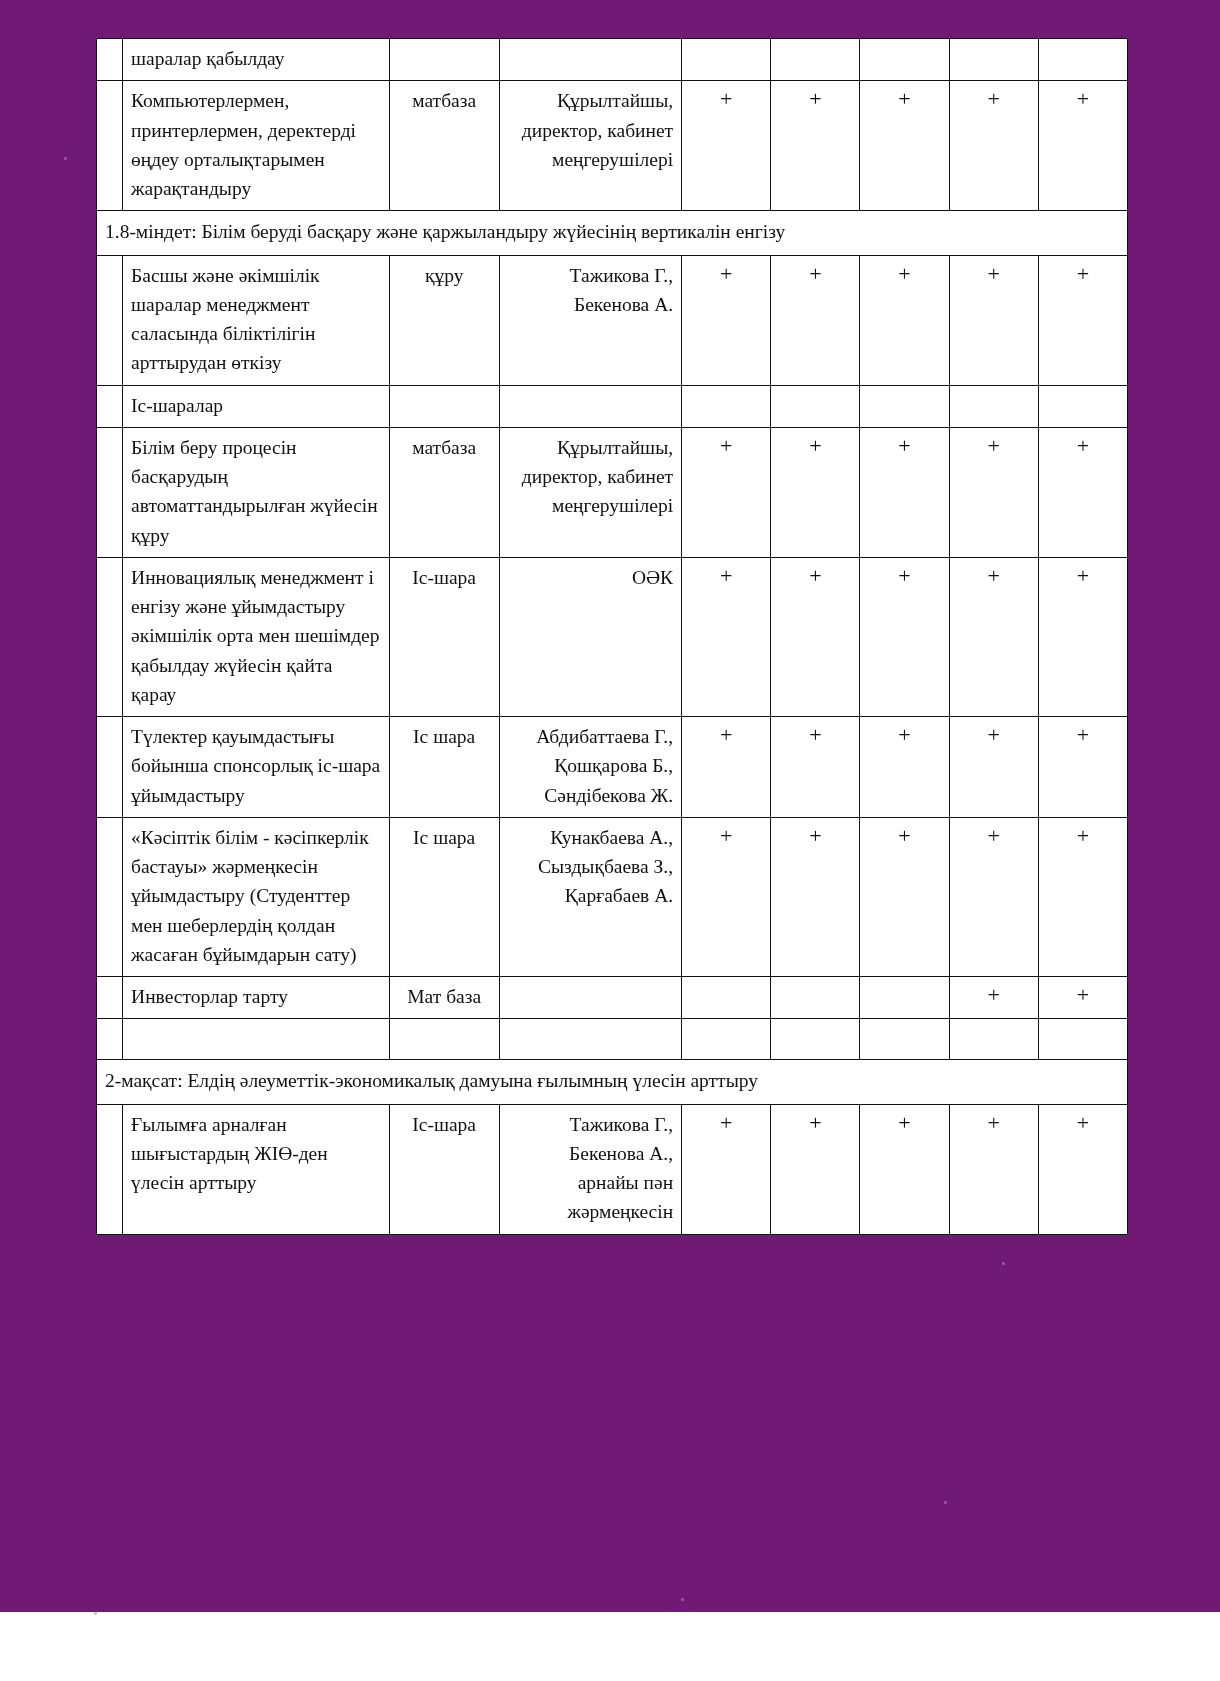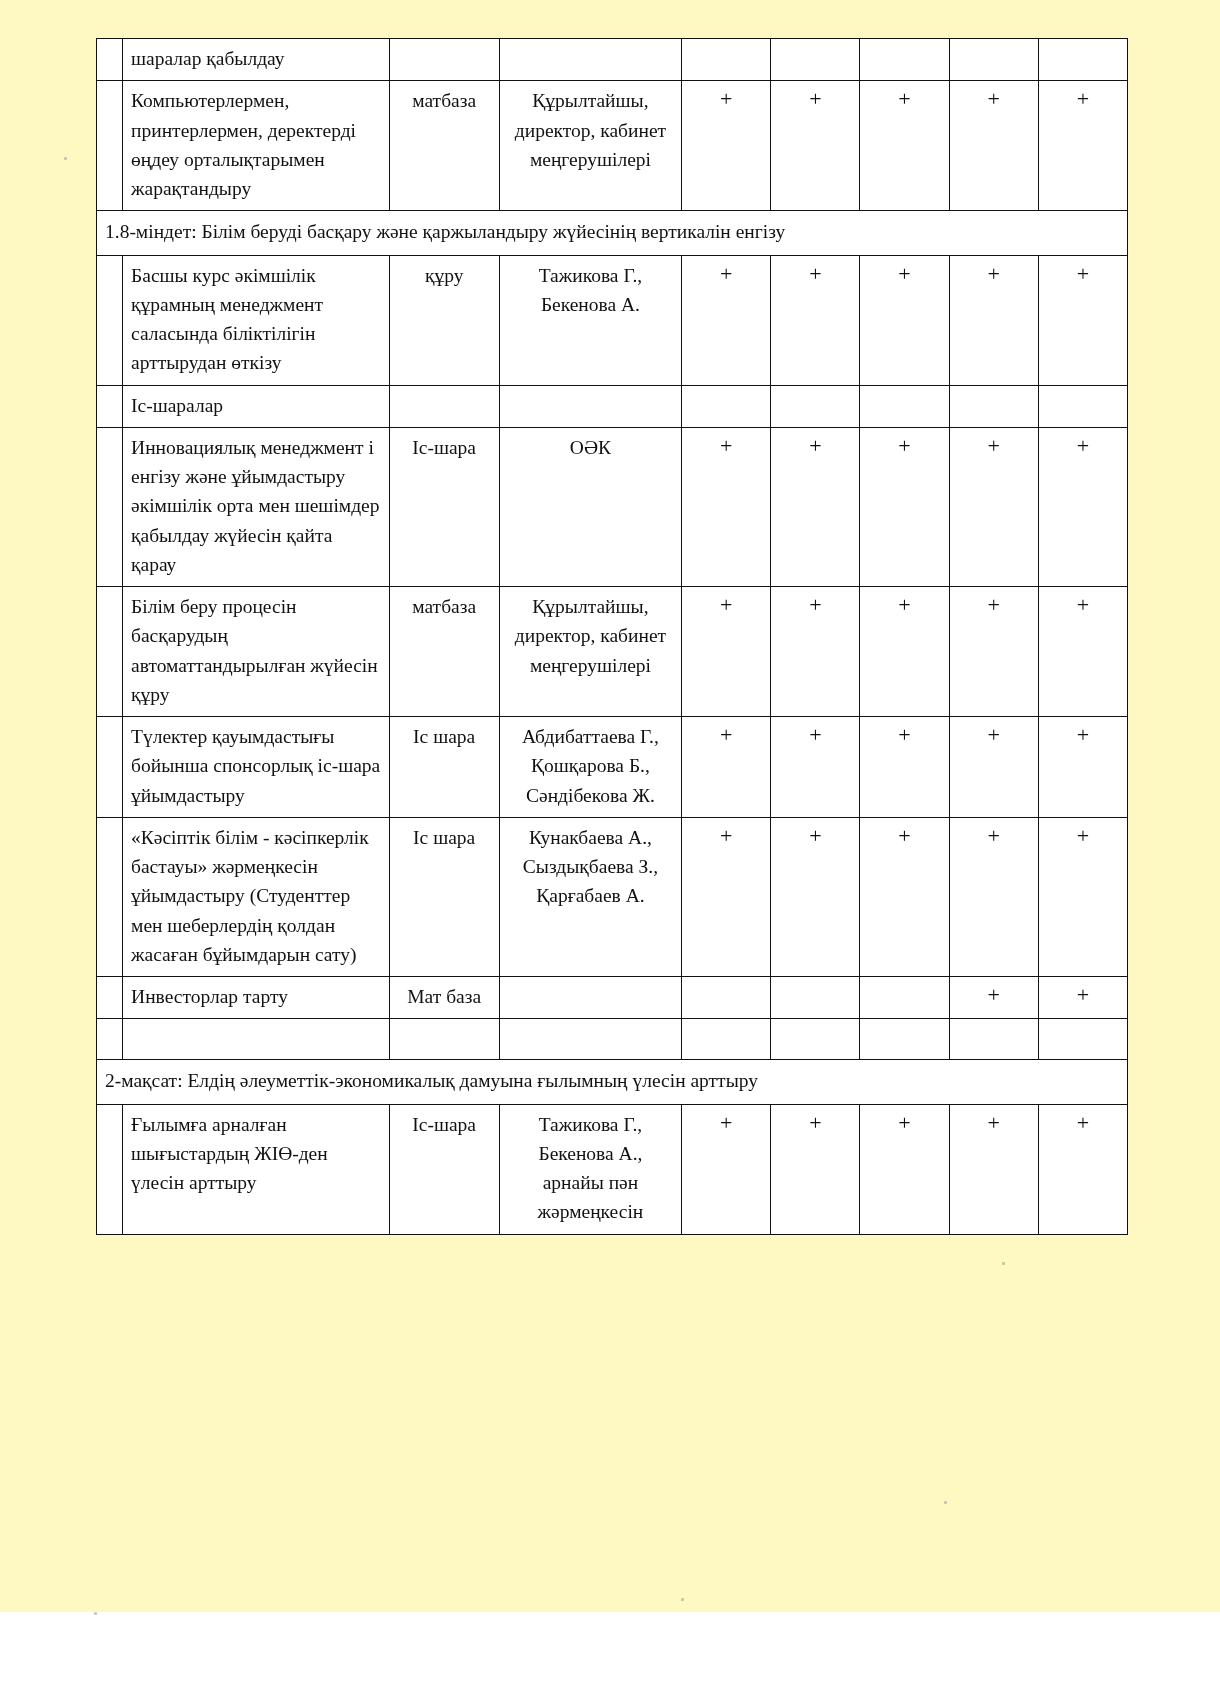--- a/index.html
+++ b/index.html
@@ -13,21 +13,21 @@
     font-family: "Liberation Serif", "DejaVu Serif", serif;
     color: #111;
     position: relative;
     overflow: hidden;
   }
   .page {
     position: absolute;
     left: 0; top: 0;
     width: 1220px;
     height: 1612px;
-    background: #fef9c3;
+    background: #701a75;
   }
   table.doc {
     position: absolute;
     left: 96px;
     top: 38px;
     width: 1032px;
     border-collapse: collapse;
     table-layout: fixed;
     font-size: 19.5px;
     line-height: 1.5;
@@ -39,21 +39,21 @@
     background: #fff;
   }
   
   col.c-lead   { width: 26px; }
   col.c-task   { width: 266px; }
   col.c-type   { width: 110px; }
   col.c-resp   { width: 182px; }
   col.c-y      { width: 89px; }
   .cell-task   { text-align: left; }
   .cell-type   { text-align: center; }
-  .cell-resp   { text-align: center; font-family: Liberation Serif, serif; }
+  .cell-resp   { text-align: right; font-family: Liberation Serif, serif; }
   .cell-mark {
     text-align: center;
     font-size: 22px;
     line-height: 1.2;
     padding-top: 4px;
   }
   .lead-cell {
     border-top: none;
     border-bottom: none;
     border-left: 1.6px solid #111;
@@ -124,21 +124,21 @@
           <td class="cell-mark">+</td>
           <td class="cell-mark">+</td>
           <td class="cell-mark">+</td>
           <td class="cell-mark">+</td>
         </tr>
         <tr class="section">
           <td colspan="9">1.8-міндет: Білім беруді басқару және қаржыландыру жүйесінің вертикалін енгізу</td>
         </tr>
         <tr>
           <td class="lead-cell"></td>
-          <td class="cell-task">Басшы курс әкімшілік құрамның менеджмент саласында біліктілігін арттырудан өткізу</td>
+          <td class="cell-task">Басшы және әкімшілік шаралар менеджмент саласында біліктілігін арттырудан өткізу</td>
           <td class="cell-type">құру</td>
           <td class="cell-resp">Тажикова Г., Бекенова А.</td>
           <td class="cell-mark">+</td>
           <td class="cell-mark">+</td>
           <td class="cell-mark">+</td>
           <td class="cell-mark">+</td>
           <td class="cell-mark">+</td>
         </tr>
         <tr>
           <td class="lead-cell"></td>
@@ -146,42 +146,42 @@
           <td class="cell-type"></td>
           <td class="cell-resp"></td>
           <td class="cell-mark"></td>
           <td class="cell-mark"></td>
           <td class="cell-mark"></td>
           <td class="cell-mark"></td>
           <td class="cell-mark"></td>
         </tr>
         <tr>
           <td class="lead-cell"></td>
+          <td class="cell-task">Білім беру процесін басқарудың автоматтандырылған жүйесін құру</td>
+          <td class="cell-type">матбаза</td>
+          <td class="cell-resp">Құрылтайшы, директор, кабинет меңгерушілері</td>
+          <td class="cell-mark">+</td>
+          <td class="cell-mark">+</td>
+          <td class="cell-mark">+</td>
+          <td class="cell-mark">+</td>
+          <td class="cell-mark">+</td>
+        </tr>
+        <tr>
+          <td class="lead-cell"></td>
           <td class="cell-task">Инновациялық менеджмент і енгізу және ұйымдастыру әкімшілік орта мен шешімдер қабылдау жүйесін қайта қарау</td>
           <td class="cell-type">Іс-шара</td>
           <td class="cell-resp">ОӘК</td>
           <td class="cell-mark">+</td>
           <td class="cell-mark">+</td>
           <td class="cell-mark">+</td>
           <td class="cell-mark">+</td>
           <td class="cell-mark">+</td>
         </tr>
         <tr>
           <td class="lead-cell"></td>
-          <td class="cell-task">Білім беру процесін басқарудың автоматтандырылған жүйесін құру</td>
-          <td class="cell-type">матбаза</td>
-          <td class="cell-resp">Құрылтайшы, директор, кабинет меңгерушілері</td>
-          <td class="cell-mark">+</td>
-          <td class="cell-mark">+</td>
-          <td class="cell-mark">+</td>
-          <td class="cell-mark">+</td>
-          <td class="cell-mark">+</td>
-        </tr>
-        <tr>
-          <td class="lead-cell"></td>
           <td class="cell-task">Түлектер қауымдастығы бойынша спонсорлық іс-шара ұйымдастыру</td>
           <td class="cell-type">Іс шара</td>
           <td class="cell-resp">Абдибаттаева Г., Қошқарова Б., Сәндібекова Ж.</td>
           <td class="cell-mark">+</td>
           <td class="cell-mark">+</td>
           <td class="cell-mark">+</td>
           <td class="cell-mark">+</td>
           <td class="cell-mark">+</td>
         </tr>
         <tr>

